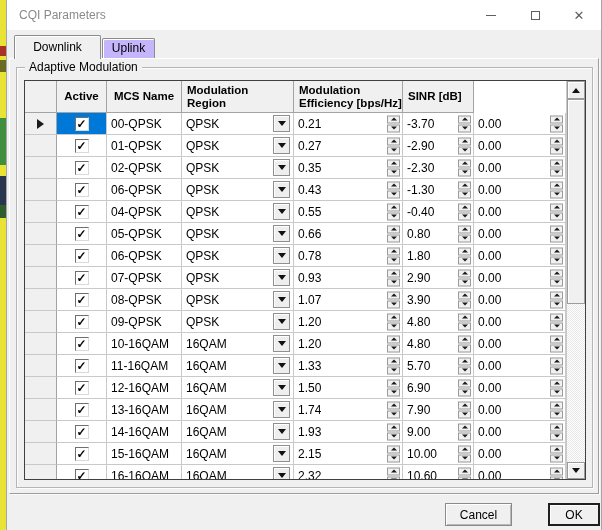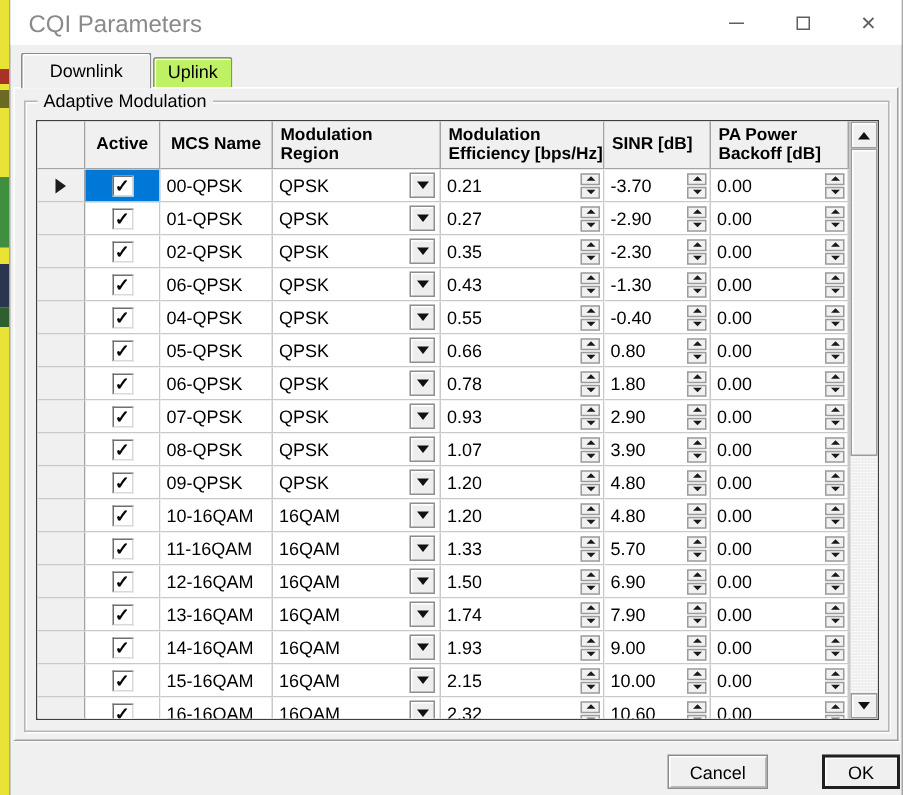--- a/index.html
+++ b/index.html
@@ -7,33 +7,33 @@
   body { font-family:"Liberation Sans", sans-serif; background:#f0f0f0; position:relative; font-size:12px; color:#000; }
 
   
   .bg-strip { position:absolute; left:0; top:0; width:6px; height:530px; background:#e9e335; z-index:0; }
   .bg-spot { position:absolute; left:0; width:6px; }
 
   
   .dialog { position:absolute; left:6px; top:0; width:596px; height:530px; background:#f0f0f0;
             border-left:1px solid #a6a6a6; border-right:1px solid #a6a6a6; z-index:1; }
   .titlebar { position:absolute; left:0; top:0; width:100%; height:30px; background:#ffffff; }
-  .title-text { position:absolute; left:12px; top:8px; font-size:16px; color:#8a8a8a; }
+  .title-text { position:absolute; left:12px; top:8px; font-size:12px; color:#8a8a8a; }
   .winbtns { position:absolute; right:0; top:0; height:30px; display:flex; }
   .winbtn { width:44px; height:30px; display:flex; align-items:center; justify-content:center; }
   .glyph-min { width:10px; height:1px; background:#5f5f5f; }
   .glyph-max { width:9px; height:9px; border:1px solid #5f5f5f; background:transparent; }
   .glyph-close { font-size:13px; color:#5f5f5f; line-height:1; }
 
   
   .tab { position:absolute; background:#f0f0f0; border:1px solid #8c8c8c; border-bottom:none;
          border-top-left-radius:2px; border-top-right-radius:2px;
          box-shadow: inset 1px 1px 0 #ffffff; text-align:center; font-size:12px; }
   .tab-active { left:7px; top:35px; width:87px; height:24px; line-height:22px; z-index:3; }
-  .tab-inactive { left:95px; top:38px; width:53px; height:29px; line-height:19px; z-index:1; background:#bef264; }
+  .tab-inactive { left:95px; top:38px; width:53px; height:29px; line-height:19px; z-index:1; background:#c4b5fd; }
 
   .tabpage { position:absolute; left:2px; top:58px; width:590px; height:436px; background:#f0f0f0;
              border:1px solid #9d9d9d; border-top-color:#ffffff; border-left-color:#ffffff;
              box-shadow: 1px 1px 0 #fafafa; z-index:2; }
 
   
   .groupbox { position:absolute; left:6px; top:8px; width:577px; height:421px;
               border:1px solid #b5b5b5; box-shadow: inset 1px 1px 0 #fdfdfd, 1px 1px 0 #fdfdfd; }
   .groupbox-label { position:absolute; left:8px; top:-8px; background:#f0f0f0; padding:0 4px; font-size:12px; }
 
@@ -139,22 +139,20 @@
       <div class="grid">
         <div class="hdr-row" id="hdr-row">
             <div class="hcell c0"></div>
             <div class="hcell c1 hc-center">Active</div>
             <div class="hcell c2 hc-center">MCS Name</div>
             <div class="hcell c3">Modulation
 Region</div>
             <div class="hcell c4">Modulation
 Efficiency [bps/Hz]</div>
             <div class="hcell c5">SINR [dB]</div>
-            <div class="hcell c6">PA Power
-Backoff [dB]</div>
           </div>
         <div class="rows" id="rows">
             <div class="grid-row">
               <div class="cell c0 rowhdr">
                 <div class="row-indicator"></div>
               </div>
               <div class="cell c1 cell-active selected">
                 <div class="checkbox">✓</div>
               </div>
               <div class="cell c2">

